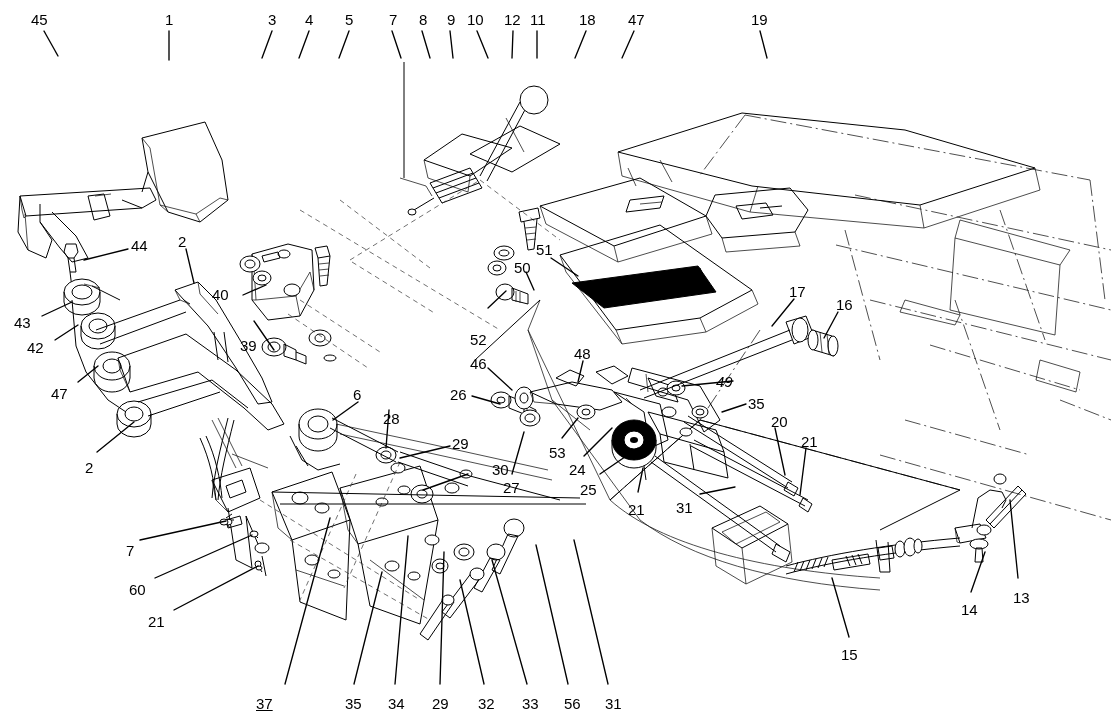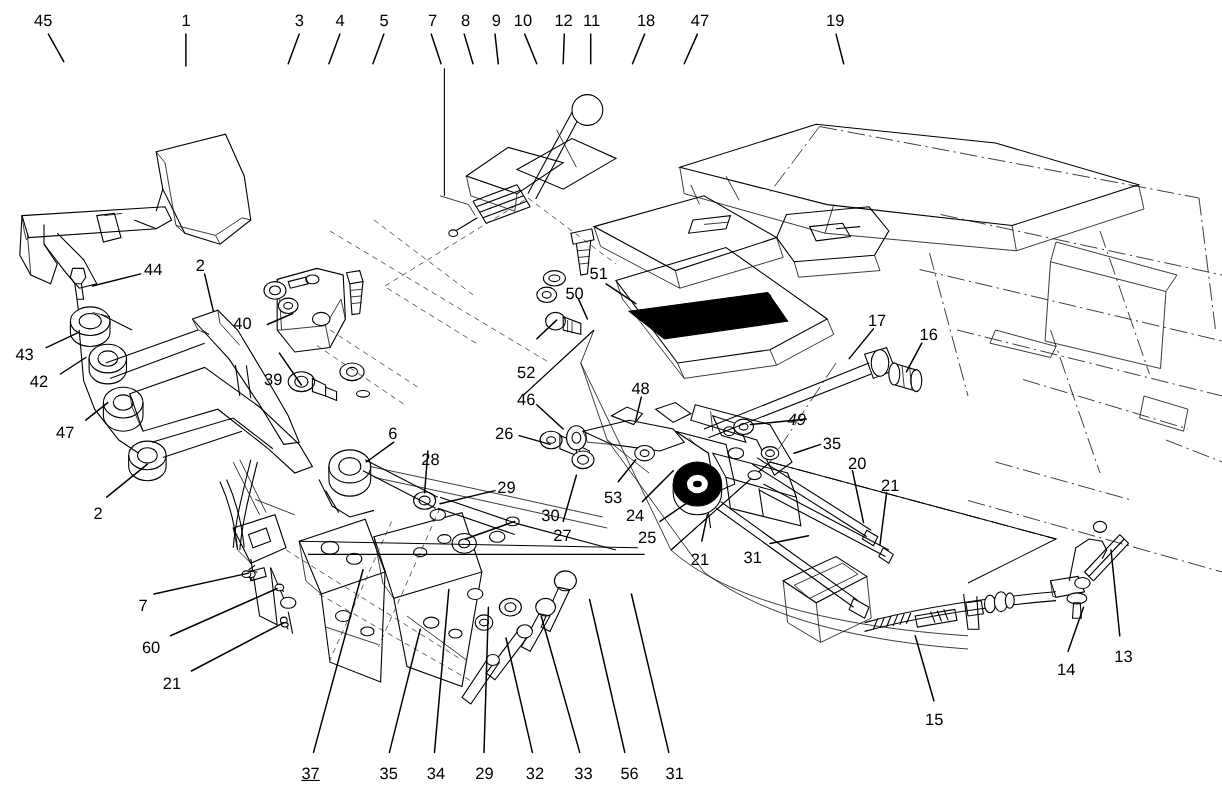--- a/index.html
+++ b/index.html
@@ -572,21 +572,21 @@
       <span class="callout-num" style="left: 492px; top: 460px;">30</span>
       <span class="callout-num" style="left: 503px; top: 478px;">27</span>
       <span class="callout-num" style="left: 549px; top: 443px;">53</span>
       <span class="callout-num" style="left: 569px; top: 460px;">24</span>
       <span class="callout-num" style="left: 580px; top: 480px;">25</span>
       <span class="callout-num" style="left: 628px; top: 500px;">21</span>
       <span class="callout-num" style="left: 676px; top: 498px;">31</span>
       <span class="callout-num" style="left: 126px; top: 541px;">7</span>
       <span class="callout-num" style="left: 129px; top: 580px;">60</span>
       <span class="callout-num" style="left: 148px; top: 612px;">21</span>
-      <span class="callout-num" style="left: 274px; top: 694px; text-decoration: underline;">37</span>
+      <span class="callout-num" style="left: 256px; top: 694px; text-decoration: underline;">37</span>
       <span class="callout-num" style="left: 345px; top: 694px;">35</span>
       <span class="callout-num" style="left: 388px; top: 694px;">34</span>
       <span class="callout-num" style="left: 432px; top: 694px;">29</span>
       <span class="callout-num" style="left: 478px; top: 694px;">32</span>
       <span class="callout-num" style="left: 522px; top: 694px;">33</span>
       <span class="callout-num" style="left: 564px; top: 694px;">56</span>
       <span class="callout-num" style="left: 605px; top: 694px;">31</span>
       <span class="callout-num" style="left: 841px; top: 645px;">15</span>
       <span class="callout-num" style="left: 961px; top: 600px;">14</span>
       <span class="callout-num" style="left: 1013px; top: 588px;">13</span>

